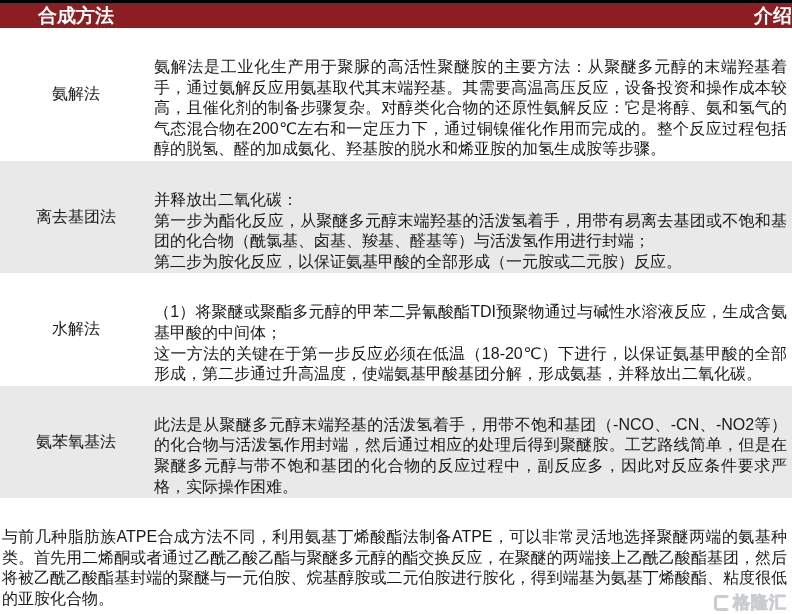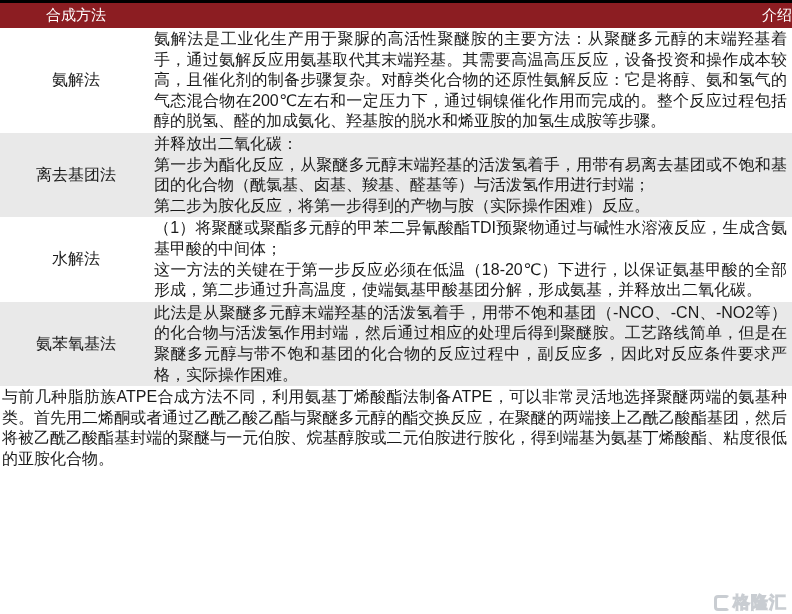--- a/index.html
+++ b/index.html
@@ -13,35 +13,36 @@
   html,body{margin:0;padding:0;}
   body{
     width:792px;height:614px;overflow:hidden;background:#ffffff;
     font-family:"Liberation Sans","DejaVu Sans",sans-serif;
     color:var(--body-text);
     position:relative;
   }
   .page{width:792px;border-top:3px solid var(--top-border);box-sizing:border-box;}
   .thead{
     display:flex;background:var(--header-bg);color:var(--header-text);
-    font-weight:normal;font-size:15px;height:25px;align-items:center;
+    font-weight:bold;font-size:19px;height:25px;align-items:center;
   }
   .th{text-align:center;}
   .method-col{width:152px;flex:0 0 152px;box-sizing:border-box;}
   .intro-col{flex:1 1 auto;min-width:0;box-sizing:border-box;text-align:right;}
   .row{display:flex;}
   .row:nth-child(even){background:var(--row-alt-bg);}
   .cell{font-size:16px;line-height:20.6px;}
   .cell.method-col{
     display:flex;align-items:center;justify-content:center;
     text-align:center;padding:0 4px;
   }
   .cell.intro-col{
     padding:1px 5px 1px 2px;
     text-align:justify;
+    margin-top:28px;
   }
   .para{margin:0;}
   .watermark{
     position:absolute;right:3px;bottom:0;
     display:flex;align-items:center;gap:3px;
     color:var(--watermark);opacity:.95;
     background:rgba(255,255,255,.6);
     padding:0 2px;
   }
   .wm-logo{
@@ -70,21 +71,21 @@
         <div class="cell method-col">氨解法</div>
         <div class="cell intro-col">
           <div class="para">氨解法是工业化生产用于聚脲的高活性聚醚胺的主要方法：从聚醚多元醇的末端羟基着手，通过氨解反应用氨基取代其末端羟基。其需要高温高压反应，设备投资和操作成本较高，且催化剂的制备步骤复杂。对醇类化合物的还原性氨解反应：它是将醇、氨和氢气的气态混合物在200℃左右和一定压力下，通过铜镍催化作用而完成的。整个反应过程包括醇的脱氢、醛的加成氨化、羟基胺的脱水和烯亚胺的加氢生成胺等步骤。</div>
         </div>
       </div>
       <div class="row">
         <div class="cell method-col">离去基团法</div>
         <div class="cell intro-col">
           <div class="para">并释放出二氧化碳：</div>
           <div class="para">第一步为酯化反应，从聚醚多元醇末端羟基的活泼氢着手，用带有易离去基团或不饱和基团的化合物（酰氯基、卤基、羧基、醛基等）与活泼氢作用进行封端；</div>
-          <div class="para">第二步为胺化反应，将第一步得到的产物与胺（实际操作困难）反应。</div>
+          <div class="para">第二步为胺化反应，以保证氨基甲酸的全部形成（一元胺或二元胺）反应。</div>
         </div>
       </div>
       <div class="row">
         <div class="cell method-col">水解法</div>
         <div class="cell intro-col">
           <div class="para">（1）将聚醚或聚酯多元醇的甲苯二异氰酸酯TDI预聚物通过与碱性水溶液反应，生成含氨基甲酸的中间体；</div>
           <div class="para">这一方法的关键在于第一步反应必须在低温（18-20℃）下进行，以保证氨基甲酸的全部形成，第二步通过升高温度，使端氨基甲酸基团分解，形成氨基，并释放出二氧化碳。</div>
         </div>
       </div>
       <div class="row">

